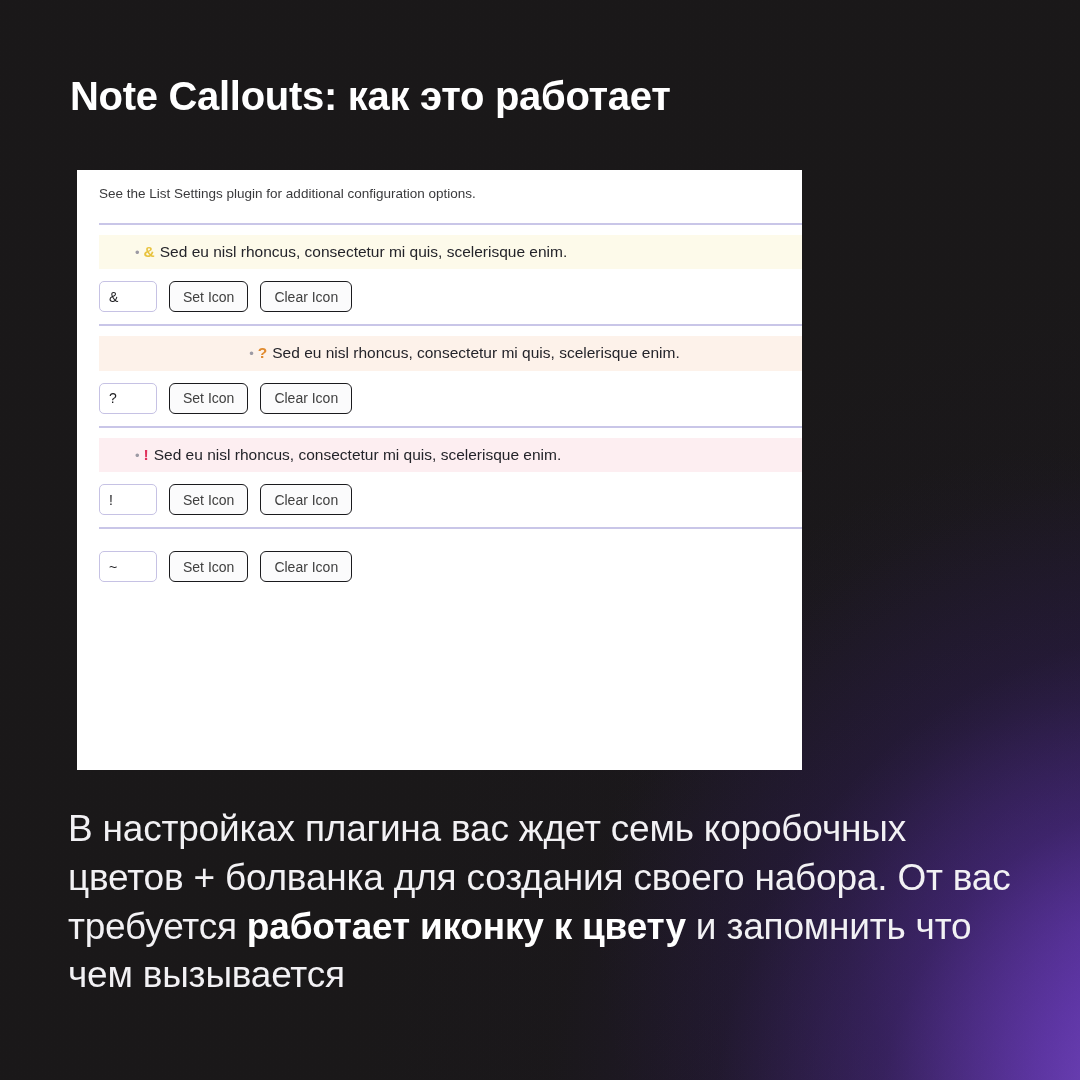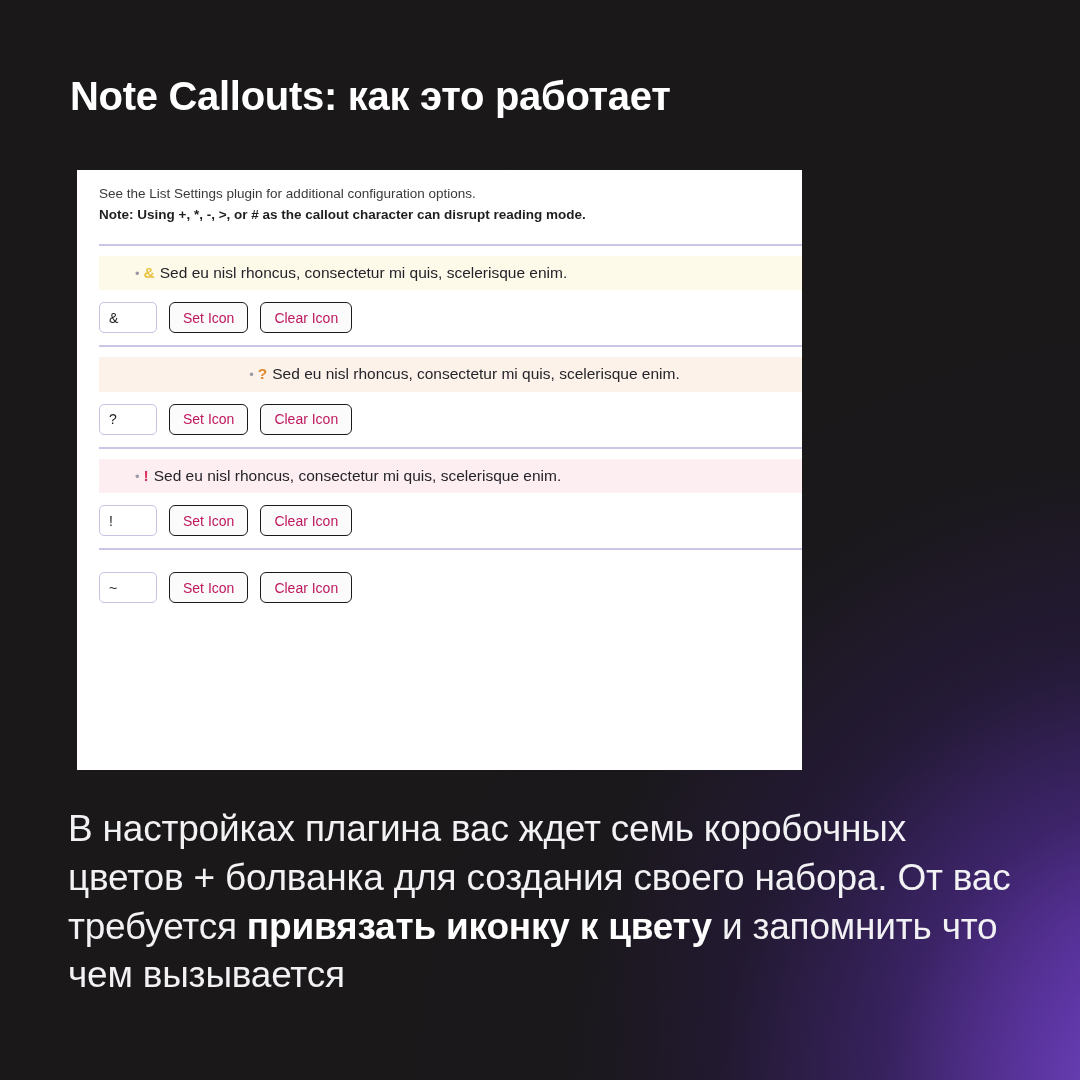--- a/index.html
+++ b/index.html
@@ -120,21 +120,21 @@
     padding:0 9px;
     font-family:"Liberation Sans", sans-serif;
     display:flex; align-items:center;
   }
   .btn {
     height:31px;
     border:1.6px solid #1a1a1d;
     border-radius:6px;
     background:#fbfbfc;
     font-size:14px;
-    color:#be185d;
+    color:#404040;
     padding:0 13px;
     font-family:"Liberation Sans", sans-serif;
     display:flex; align-items:center; justify-content:center;
     white-space:nowrap;
   }
 
   
   .tint-yellow   { background:#fdfaea; }
   .tint-orange   { background:#fdf2ea;text-align:center; }
   .tint-red      { background:#fdeef1; }
@@ -163,21 +163,20 @@
 <div class="bg-noise"></div>
 
 <div class="page">
 
   <div class="title">Note Callouts: как это работает</div>
 
   <div class="panel">
 
     <div class="panel-header">
       <div class="line1">See the List Settings plugin for additional configuration options.</div>
-      <div class="line2">Note: Using +, *, -, &gt;, or # as the callout character can disrupt reading mode.</div>
     </div>
 
     <div style="height:18px"></div>
     <div class="divider"></div>
 
     <div id="rows-host">
         <div class="group">
           <div class="spacer-sm"></div>
           <div class="callout-bar tint-yellow"><span class="bullet">•</span><span class="char" style="color:#e8c33f">&amp;</span><span>Sed eu nisl rhoncus, consectetur mi quis, scelerisque enim.</span></div>
           <div class="controls">
@@ -213,16 +212,16 @@
             <div class="char-input">~</div>
             <div class="btn">Set Icon</div>
             <div class="btn">Clear Icon</div>
           </div>
         </div>
       </div>
 
   </div>
 
   <div class="caption">
-    <span>В настройках плагина вас ждет семь коробочных цветов + болванка для создания своего набора. От вас требуется </span><b>привязать иконку к цвету</b><span> и запомнить что чем вызывается</span>
+    <span>В настройках плагина вас ждет семь коробочных цветов + болванка для создания своего набора. От вас требуется </span><b>работает иконку к цвету</b><span> и запомнить что чем вызывается</span>
   </div>
 
 </div>
 
 </body></html>

